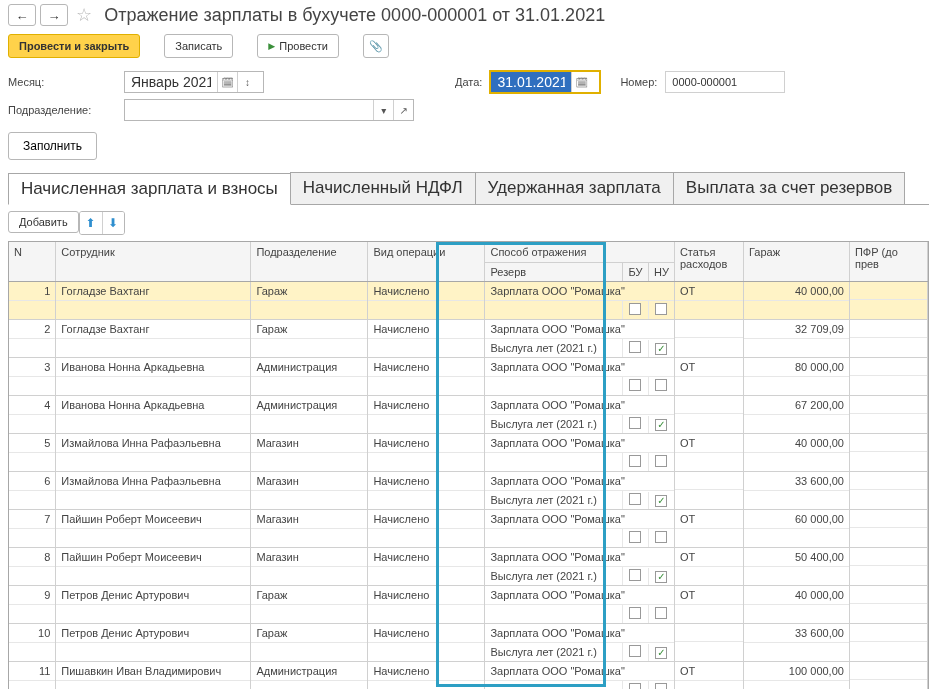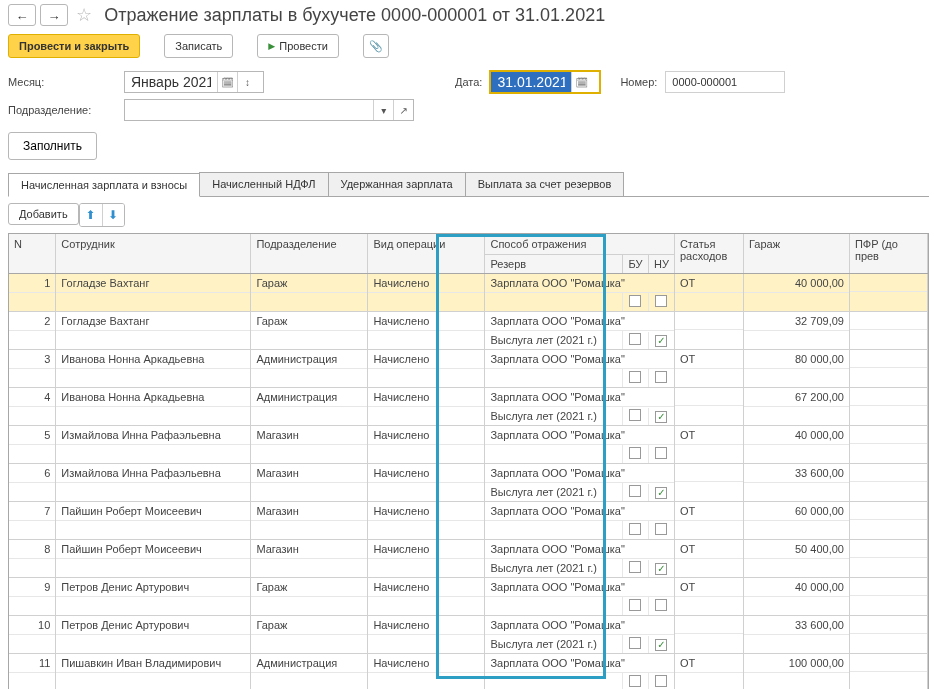--- a/index.html
+++ b/index.html
@@ -130,21 +130,21 @@
     font-size: 12px;
     cursor: pointer;
   }
   .tabs {
     display: flex;
     border-bottom: 1px solid #a7a7a7;
     margin: 0 8px;
   }
   .tab {
     padding: 5px 12px;
-    font-size: 11px;
+    font-size: 17px;
     border: 1px solid #a7a7a7;
     border-bottom: none;
     background: #f0f0f0;
     margin-right: -1px;
     cursor: pointer;
     color: #333;
   }
   .tab.active {
     background: #fff;
     position: relative;

